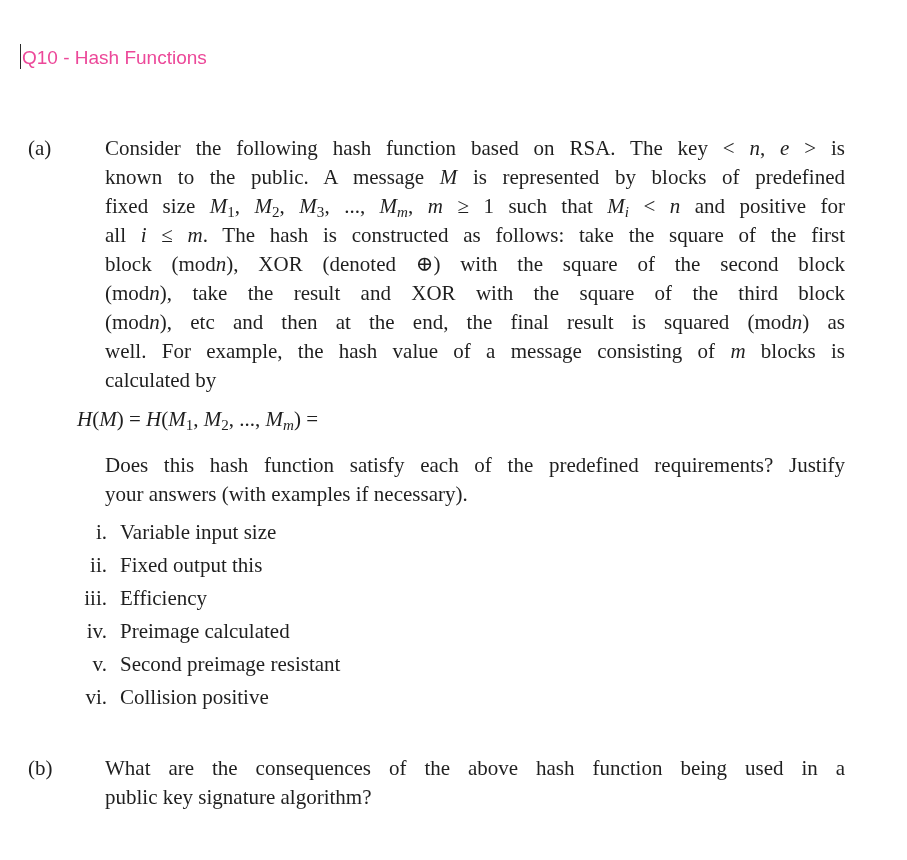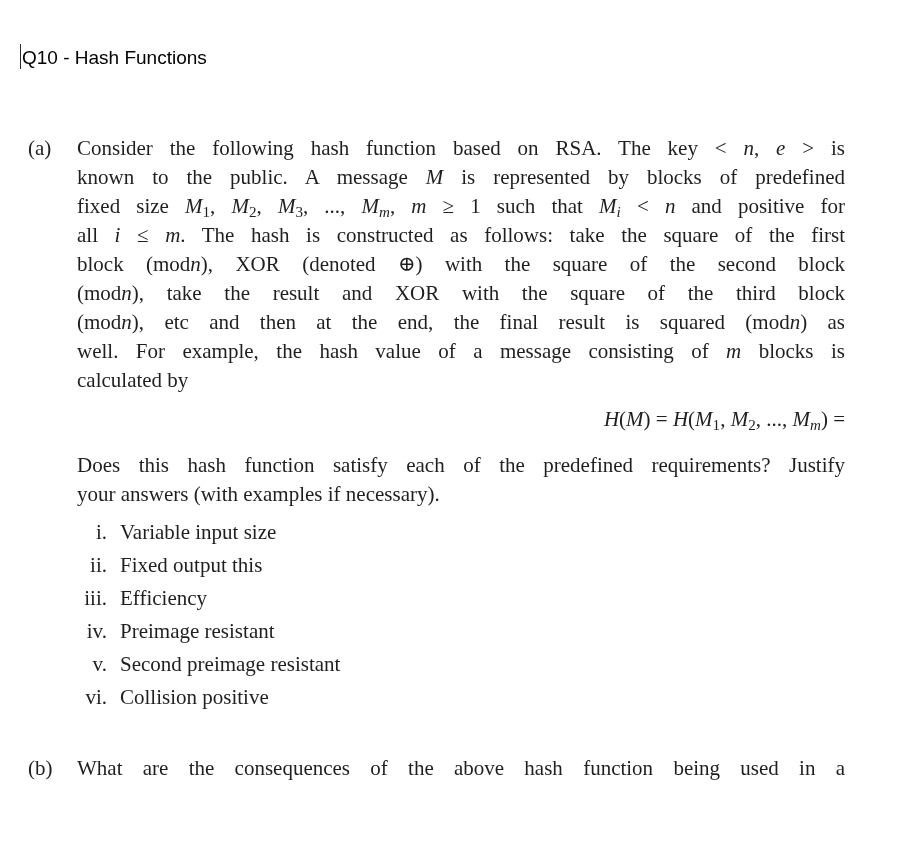--- a/index.html
+++ b/index.html
@@ -9,21 +9,21 @@
     background: #ffffff;
     color: #1f1f1f;
     font-family: "Liberation Serif", "DejaVu Serif", serif;
     overflow: hidden;
   }
   .doc-title-row {
     padding: 44px 0 0 20px;
     font-family: "Liberation Sans", "DejaVu Sans", sans-serif;
     font-size: 19px;
     line-height: 26px;
-    color: #000000;
+    color: #ec4899;
     white-space: nowrap;
   }
   .caret {
     display: inline-block;
     width: 1px; height: 25px;
     background: #2a2a2a;
     vertical-align: -5px;
     margin-right: 1px;
   }
   .qpart { display: flex; padding-left: 28px; }
@@ -38,39 +38,40 @@
   .qbody {
     width: 768px;
     flex: 0 0 768px;
     font-size: 21px;
     line-height: 29px;
   }
   .tline {
     text-align: justify;
     text-align-last: justify;
     text-justify: inter-word;
+    margin-left: 28px;
   }
   .tline-end { text-align-last: left; font-family: Liberation Serif, serif; }
   sub, sup { font-size: 0.72em; line-height: 0; }
   sup { vertical-align: 0.5em; }
   sub { vertical-align: -0.25em; }
   .supsub {
     display: inline-flex;
     flex-direction: column;
     align-items: flex-start;
     vertical-align: -0.45em;
     line-height: 0.95;
     margin-left: 1px;
   }
   .supsub sup, .supsub sub {
     font-size: 0.72em;
     vertical-align: baseline;
     line-height: 0.95;
   }
-  .formula { text-align: right; margin: 10px 0 17px 0; }
+  .formula { text-align: left; margin: 10px 0 17px 0; }
   .f-line { line-height: 29px; }
   .req-list { margin-top: 9px; }
   .req-item { display: flex; margin: 4px 0; line-height: 29px; }
   .req-num { width: 30px; flex: 0 0 30px; text-align: right; margin-right: 13px; }
   .req-label { flex: 1; }
 </style>
 </head>
 <body>
 
 <div>
@@ -108,36 +109,37 @@
           <div class="req-item">
             <span class="req-num">ii.</span>
             <span class="req-label">Fixed output this</span>
           </div>
           <div class="req-item">
             <span class="req-num">iii.</span>
             <span class="req-label">Efficiency</span>
           </div>
           <div class="req-item">
             <span class="req-num">iv.</span>
-            <span class="req-label">Preimage resistant</span>
+            <span class="req-label">Preimage calculated</span>
           </div>
           <div class="req-item">
             <span class="req-num">v.</span>
             <span class="req-label">Second preimage resistant</span>
           </div>
           <div class="req-item">
             <span class="req-num">vi.</span>
             <span class="req-label">Collision positive</span>
           </div>
         </div>
     </div>
   </div>
 
   <div class="qpart qpart-b">
     <div class="qlabel">(b)</div>
     <div class="qbody">
       <div>
           <div class="tline">What are the consequences of the above hash function being used in a</div>
+          <div class="tline tline-end">public key signature algorithm?</div>
         </div>
     </div>
   </div>
 
 </div>
 
 </body></html>

